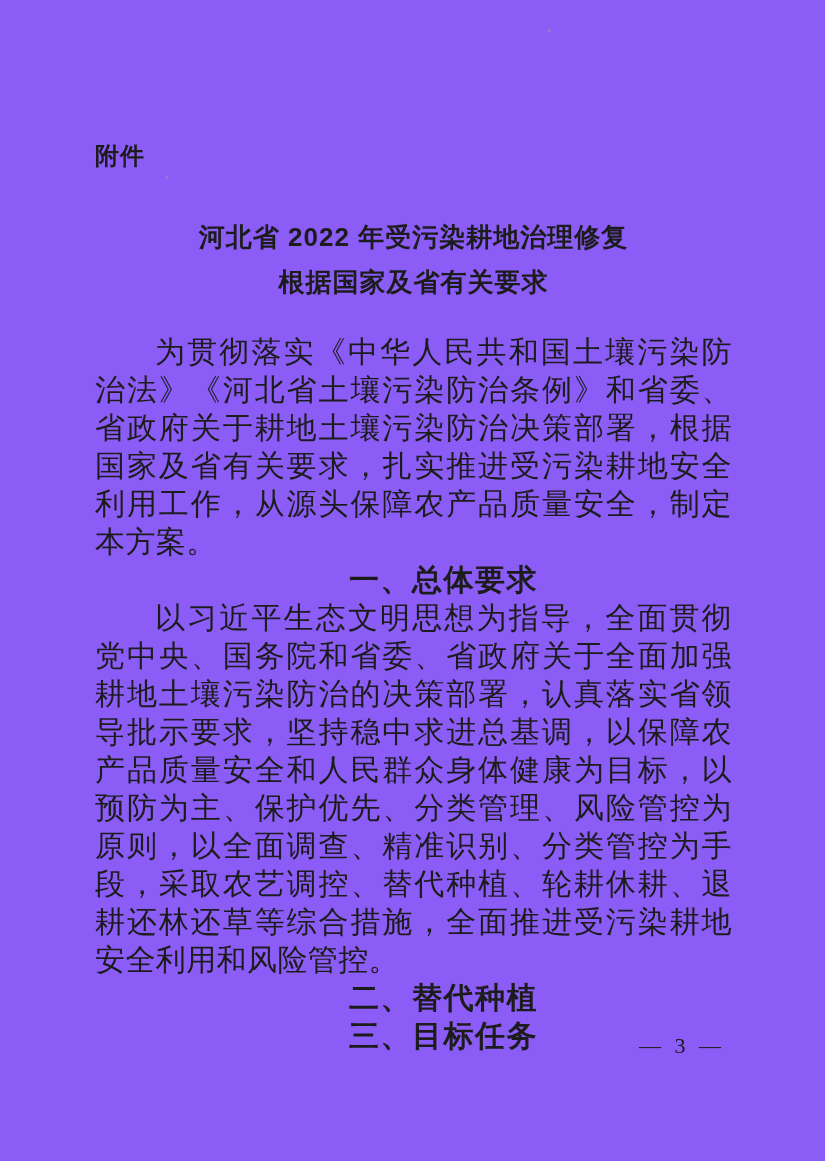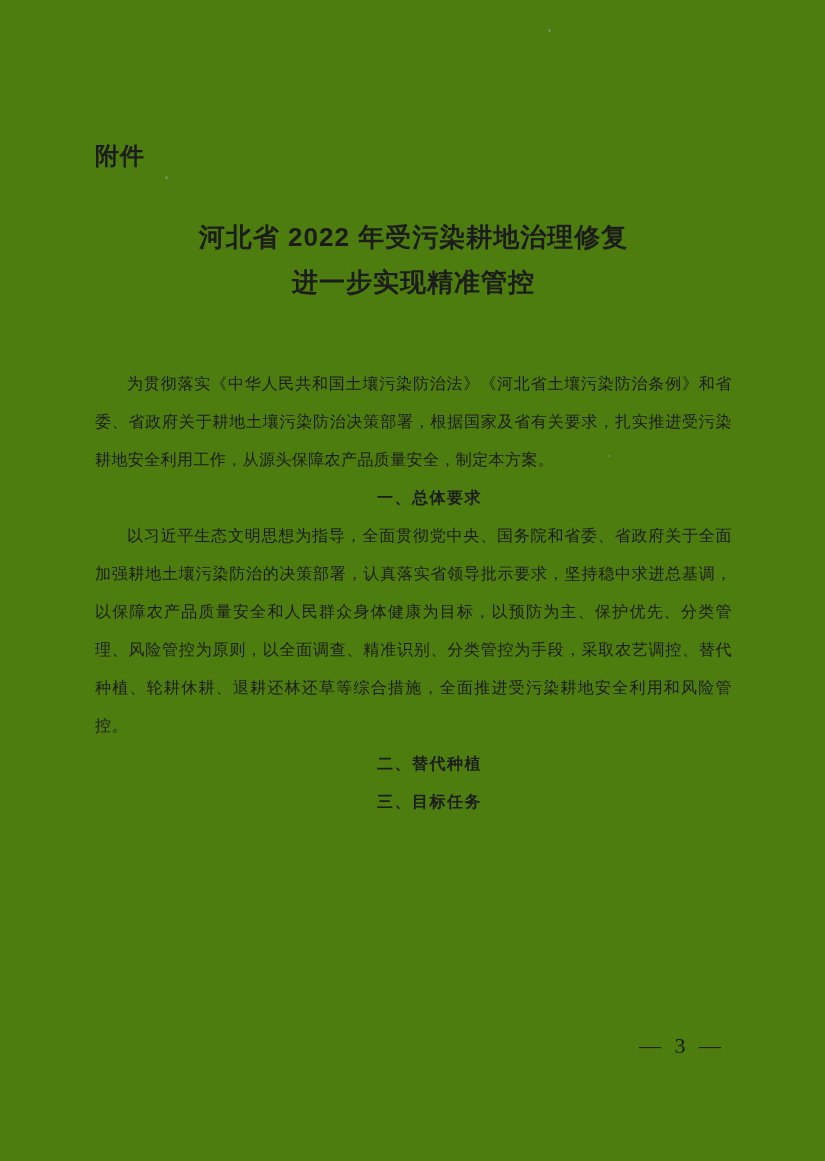--- a/index.html
+++ b/index.html
@@ -4,21 +4,21 @@
 <style>
   html, body {
     margin: 0;
     padding: 0;
     background: #e8e8e8;
   }
   .page {
     position: relative;
     width: 825px;
     height: 1161px;
-    background: #4d7c0f;
+    background: #8b5cf6;
     overflow: hidden;
     color: #1c1c1c;
     font-family: "Liberation Serif", "DejaVu Serif", serif;
   }
   .content {
     position: absolute;
     left: 95px;
     top: 0;
     width: 637px;
   }
@@ -33,22 +33,22 @@
   .doc-title {
     margin-top: 44px;
     text-align: center;
     font-family: "Liberation Sans", "DejaVu Sans", sans-serif;
     font-weight: bold;
     font-size: 26px;
     line-height: 45px;
     letter-spacing: 1px;
   }
   .doc-body {
-    margin-top: 60px;
-    font-size: 16px;
+    margin-top: 28px;
+    font-size: 30px;
     line-height: 38px;
     text-align: justify;
     text-justify: inter-character;
   }
   .para {
     margin: 0;
     text-indent: 2em;
     letter-spacing: 0.4px;
   }
   .para.heading {
@@ -77,21 +77,21 @@
 </style>
 </head>
 <body>
 
 <div class="page">
   <div class="content">
     <div class="attachment-label">附件</div>
 
     <div class="doc-title">
       <div>河北省 2022 年受污染耕地治理修复</div>
-      <div>进一步实现精准管控</div>
+      <div>根据国家及省有关要求</div>
     </div>
 
     <div class="doc-body">
         <p class="para">为贯彻落实《中华人民共和国土壤污染防治法》《河北省土壤污染防治条例》和省委、省政府关于耕地土壤污染防治决策部署，根据国家及省有关要求，扎实推进受污染耕地安全利用工作，从源头保障农产品质量安全，制定本方案。</p>
         <p class="para heading">一、总体要求</p>
         <p class="para">以习近平生态文明思想为指导，全面贯彻党中央、国务院和省委、省政府关于全面加强耕地土壤污染防治的决策部署，认真落实省领导批示要求，坚持稳中求进总基调，以保障农产品质量安全和人民群众身体健康为目标，以预防为主、保护优先、分类管理、风险管控为原则，以全面调查、精准识别、分类管控为手段，采取农艺调控、替代种植、轮耕休耕、退耕还林还草等综合措施，全面推进受污染耕地安全利用和风险管控。</p>
         <p class="para heading">二、替代种植</p>
         <p class="para heading">三、目标任务</p>
       </div>
   </div>

